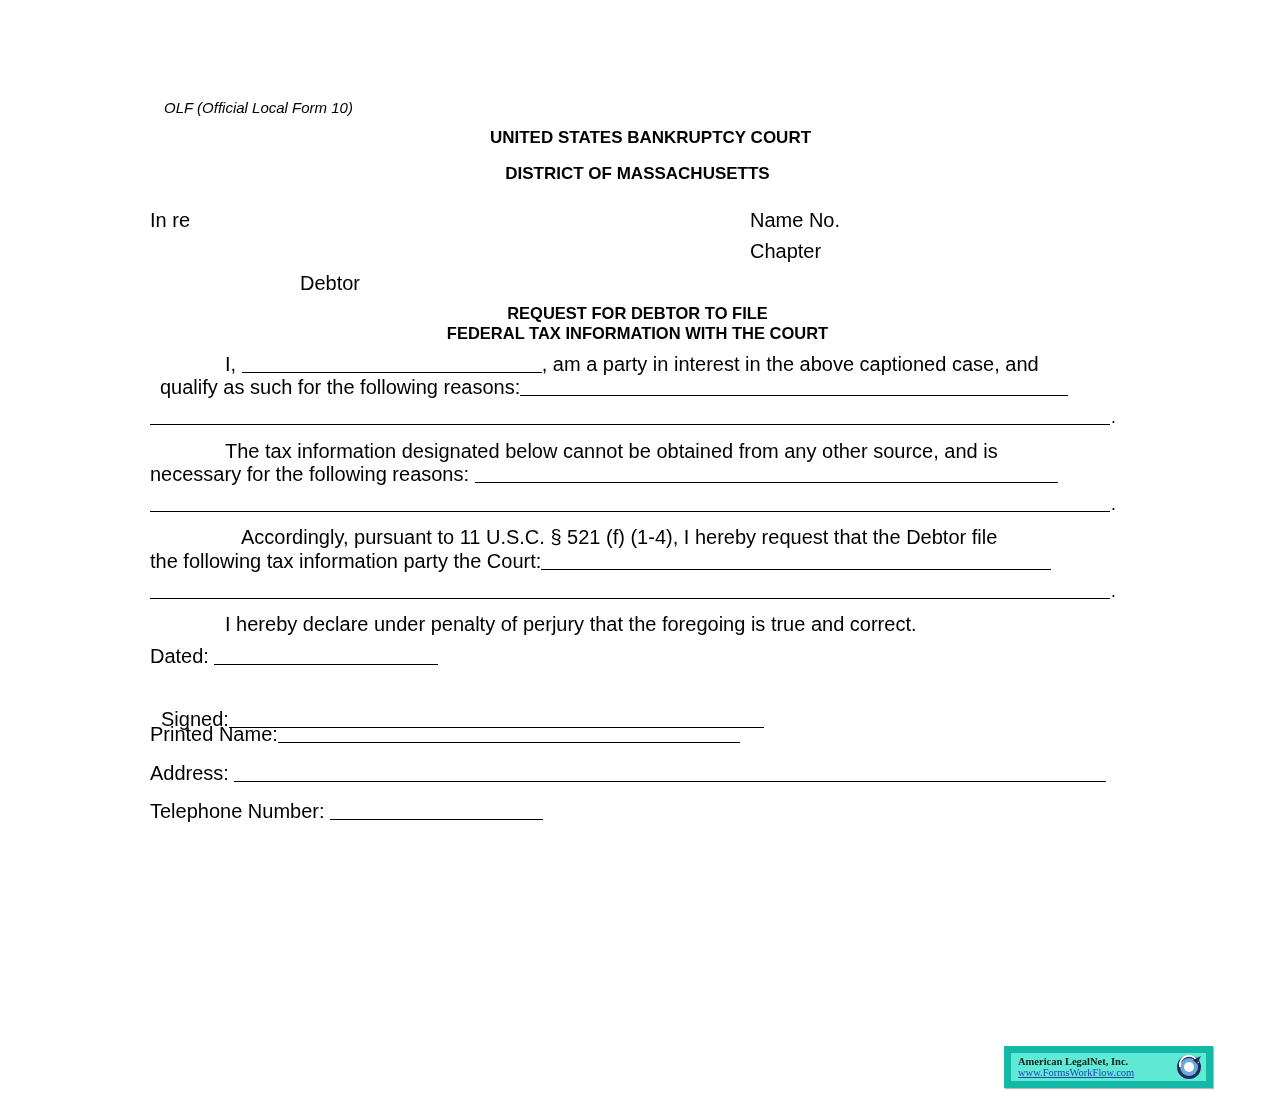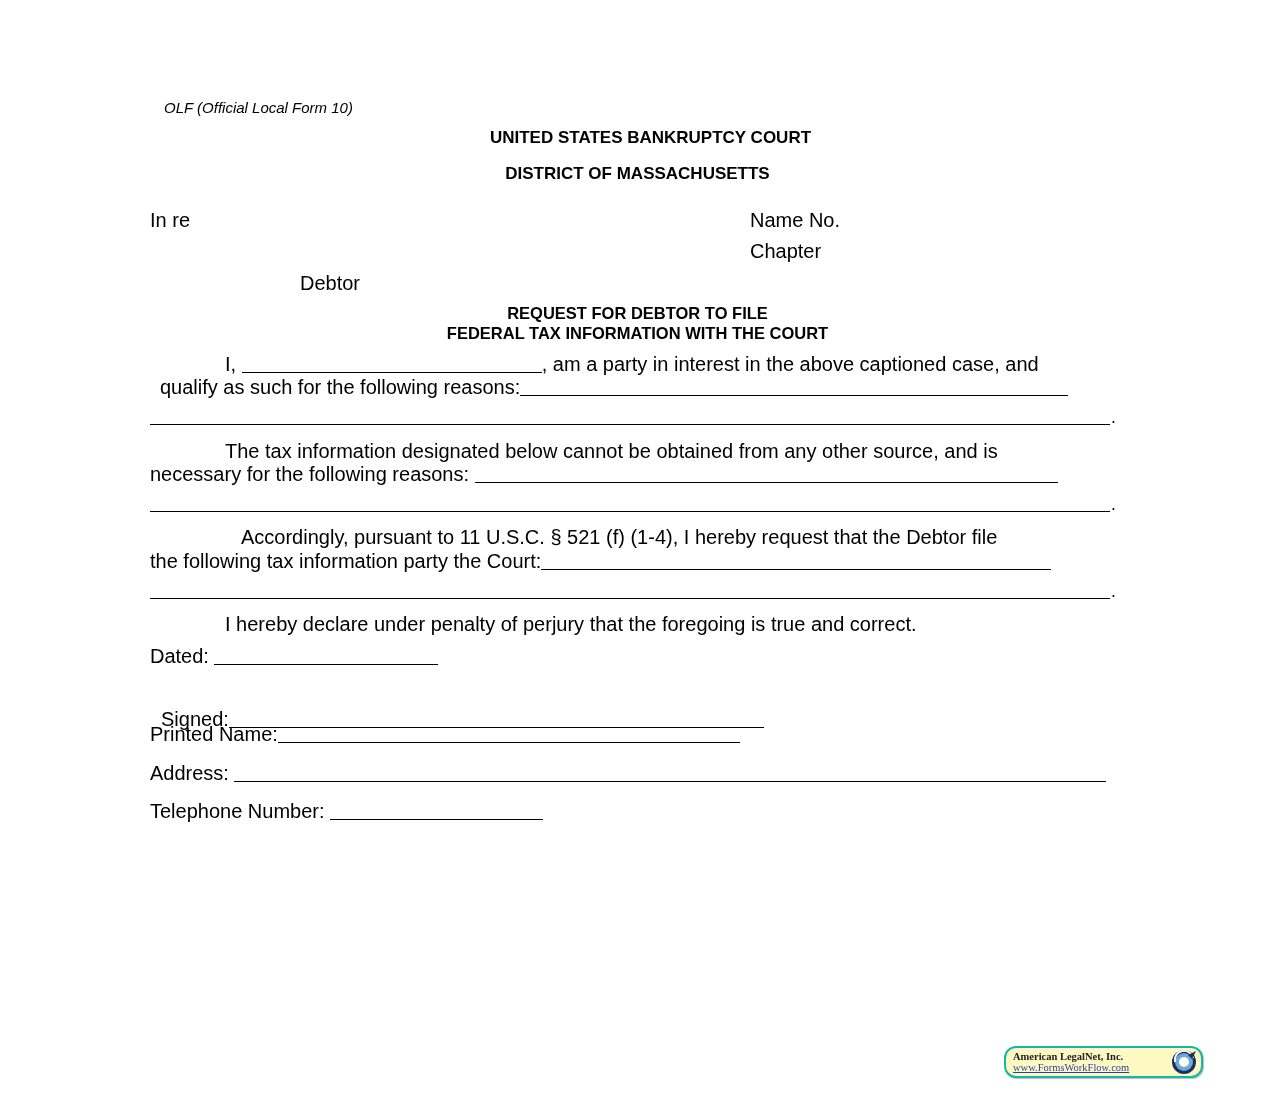--- a/index.html
+++ b/index.html
@@ -45,23 +45,23 @@
       border-bottom: 1.5px solid #000;
     }
     .period {
       position: absolute;
       font-size: 17.5px;
     }
     .badge {
       position: absolute;
       left: 1004px; top: 1046px;
       width: 195px; height: 28px;
-      border: 2px solid #14b8a6;
-      border-radius: 12px;
-      background: #fef9c3;
+      border: 7px solid #14b8a6;
+      border-radius: 0;
+      background: #5eead4;
       box-shadow: 1px 1px 1px #bbb;
     }
     .badge-name {
       position: absolute;
       left: 7px; top: 3px;
       font-family: "Liberation Serif", serif;
       font-weight: bold;
       font-size: 10.5px;
       color: #222;
     }

